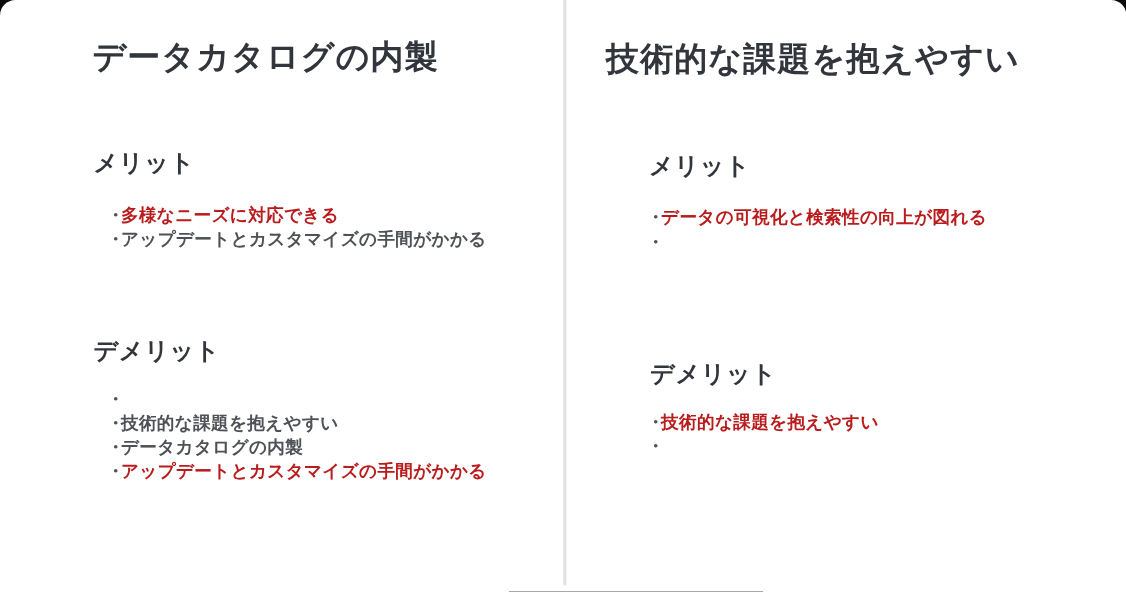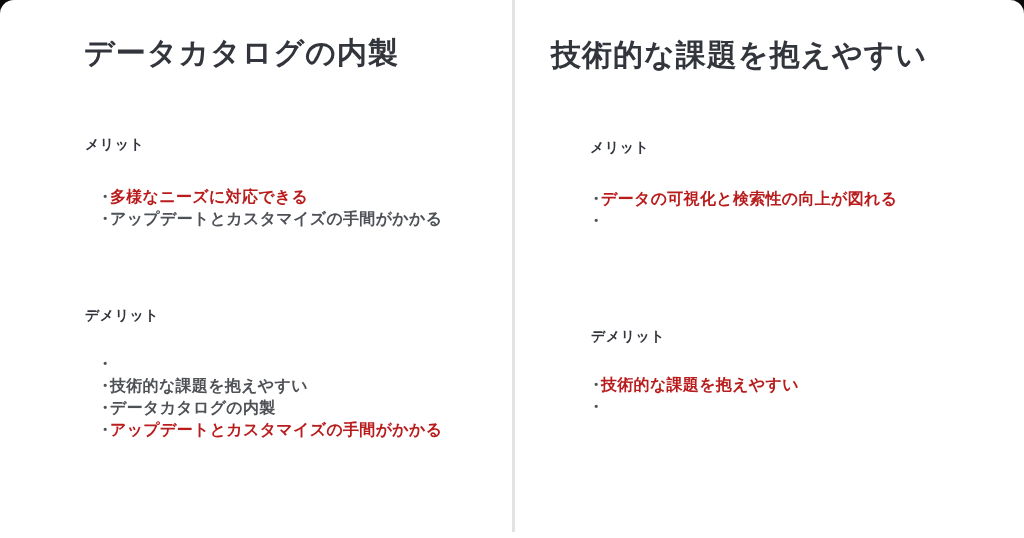--- a/index.html
+++ b/index.html
@@ -29,21 +29,21 @@
     font-weight: 700;
     color: #32363c;
     letter-spacing: 1px;
     line-height: 1;
     white-space: nowrap;
   }
   .title-left  { left: 84px;  top: 38px; }
   .title-right { left: 551px; top: 40px; }
   .section-heading {
     position: absolute;
-    font-size: 14px;
+    font-size: 22px;
     font-weight: 700;
     color: #32363c;
     letter-spacing: 0.5px;
     line-height: 1;
     white-space: nowrap;
   }
   .h-left-merit    { left: 85px;  top: 137px; }
   .h-left-demerit  { left: 85px;  top: 308px; }
   .h-right-merit   { left: 590px; top: 140px; }
   .h-right-demerit { left: 591px; top: 329px; }

